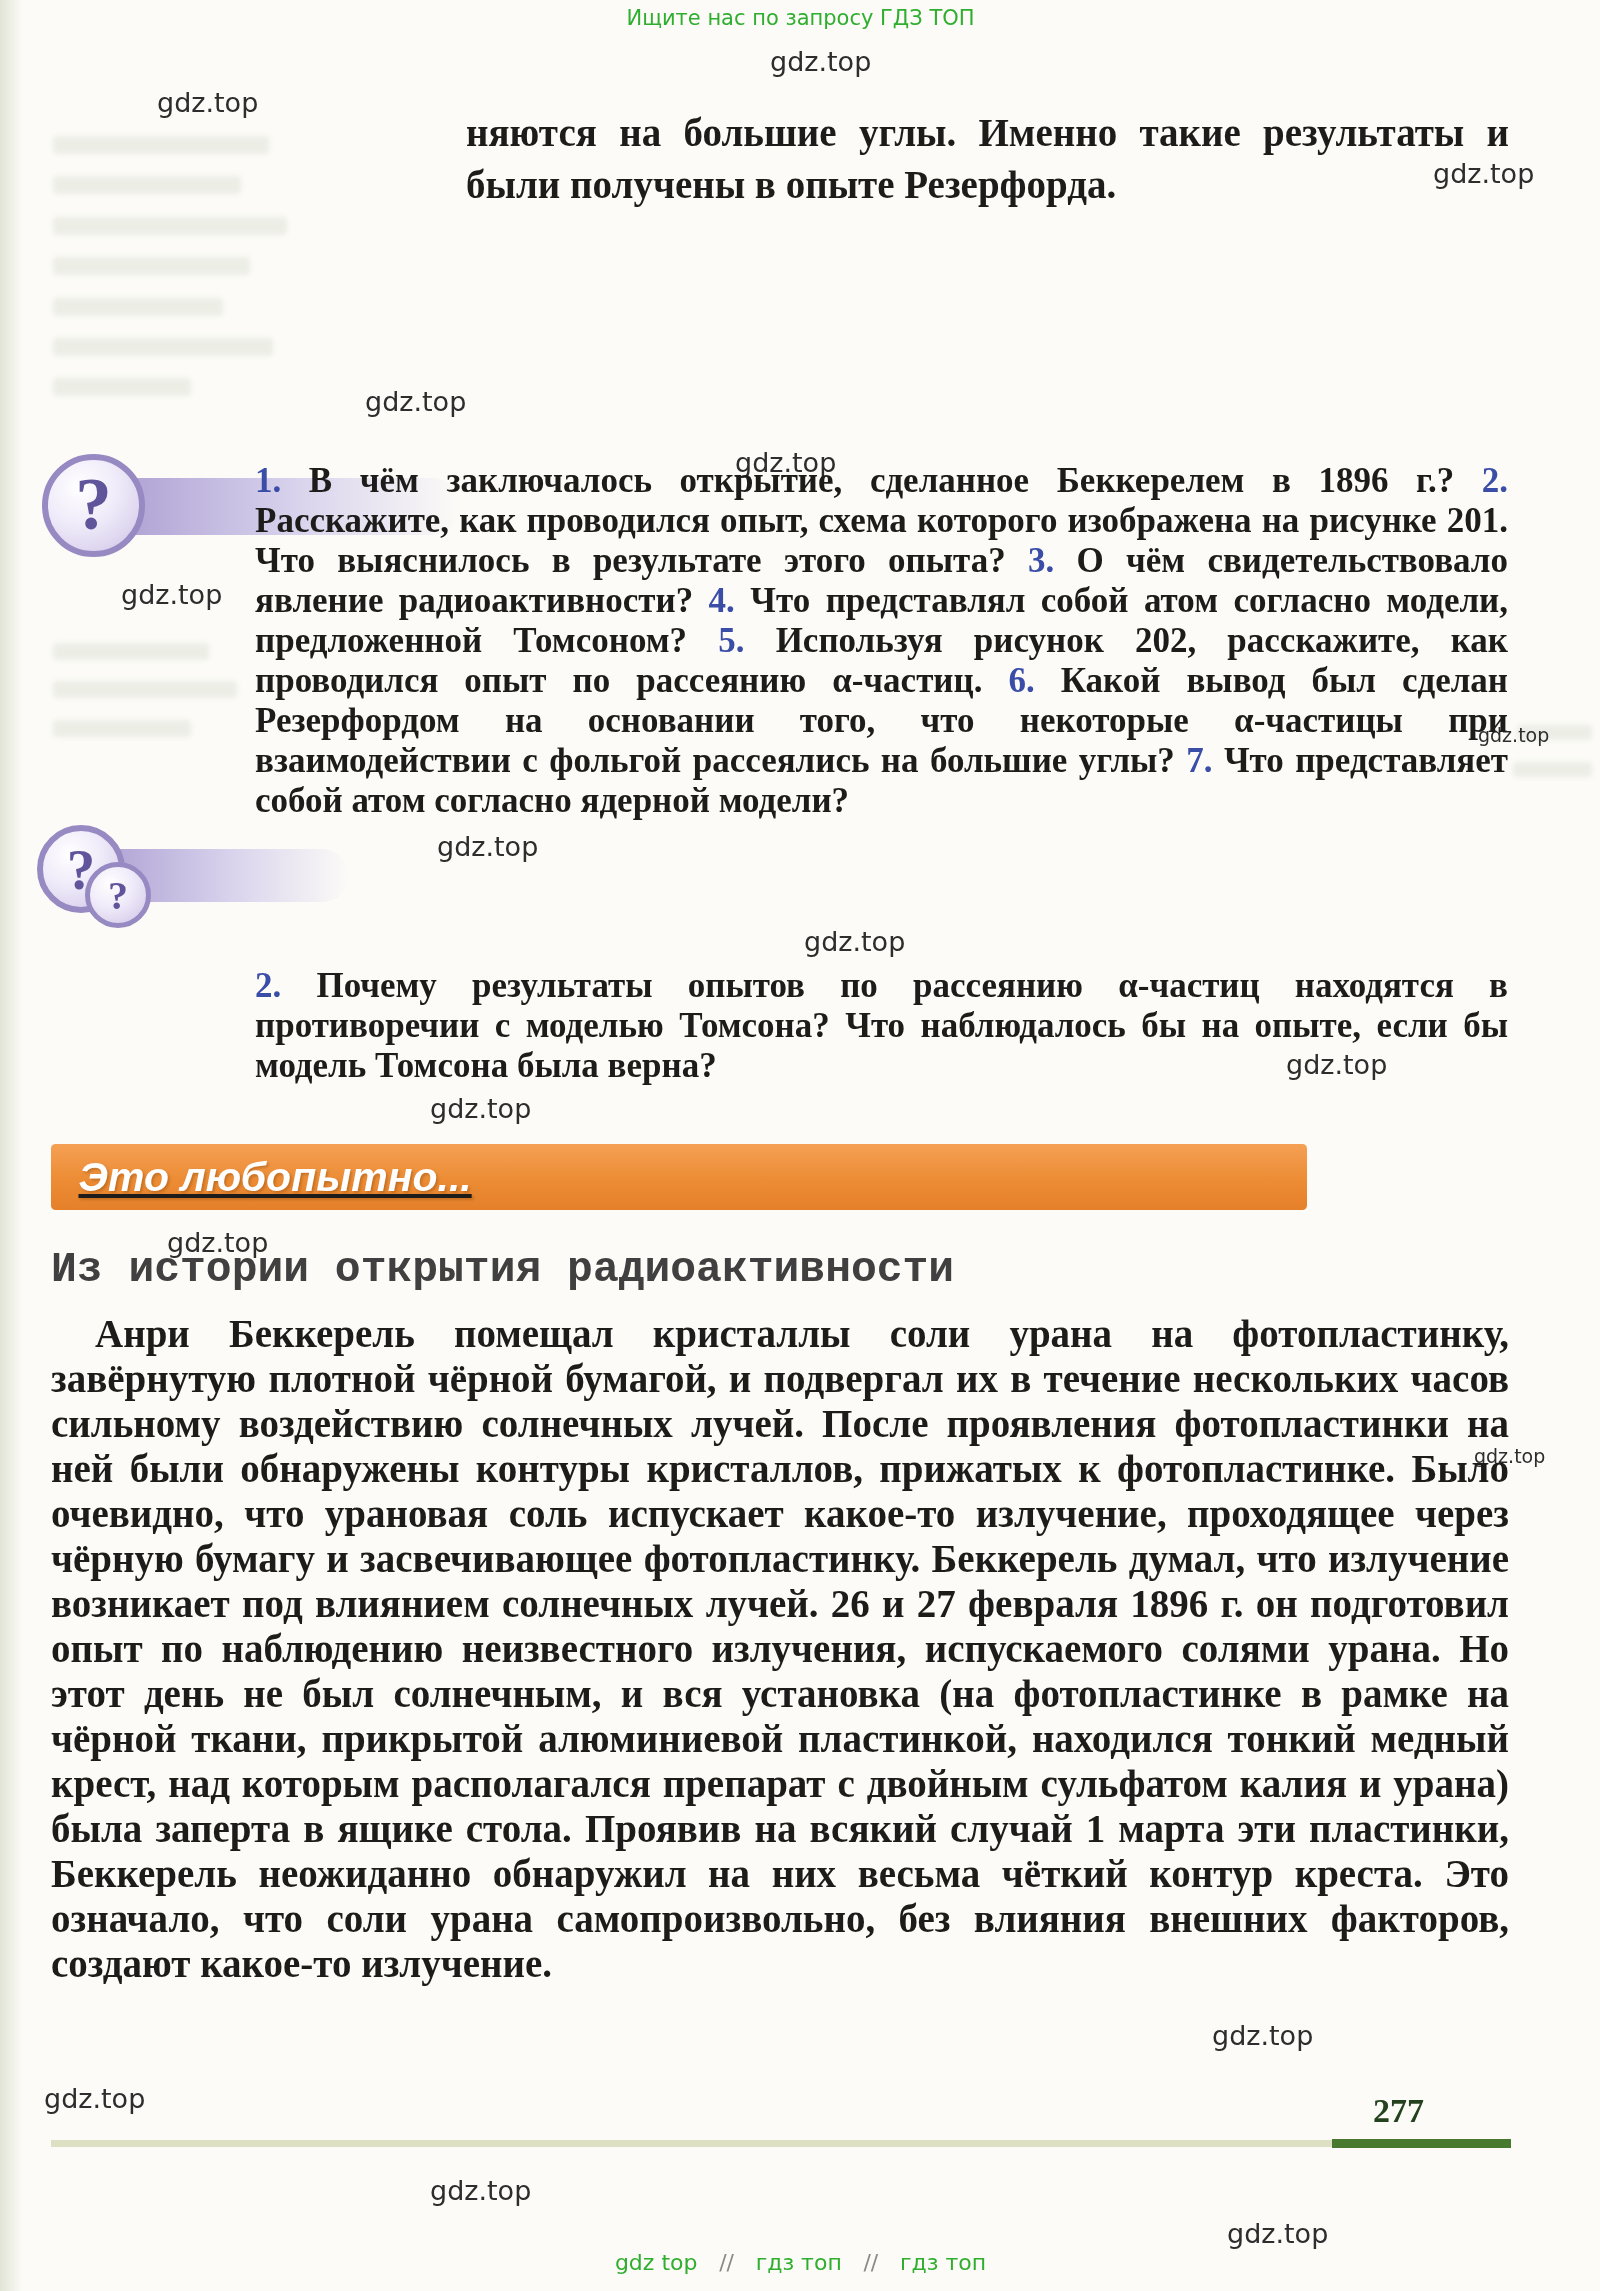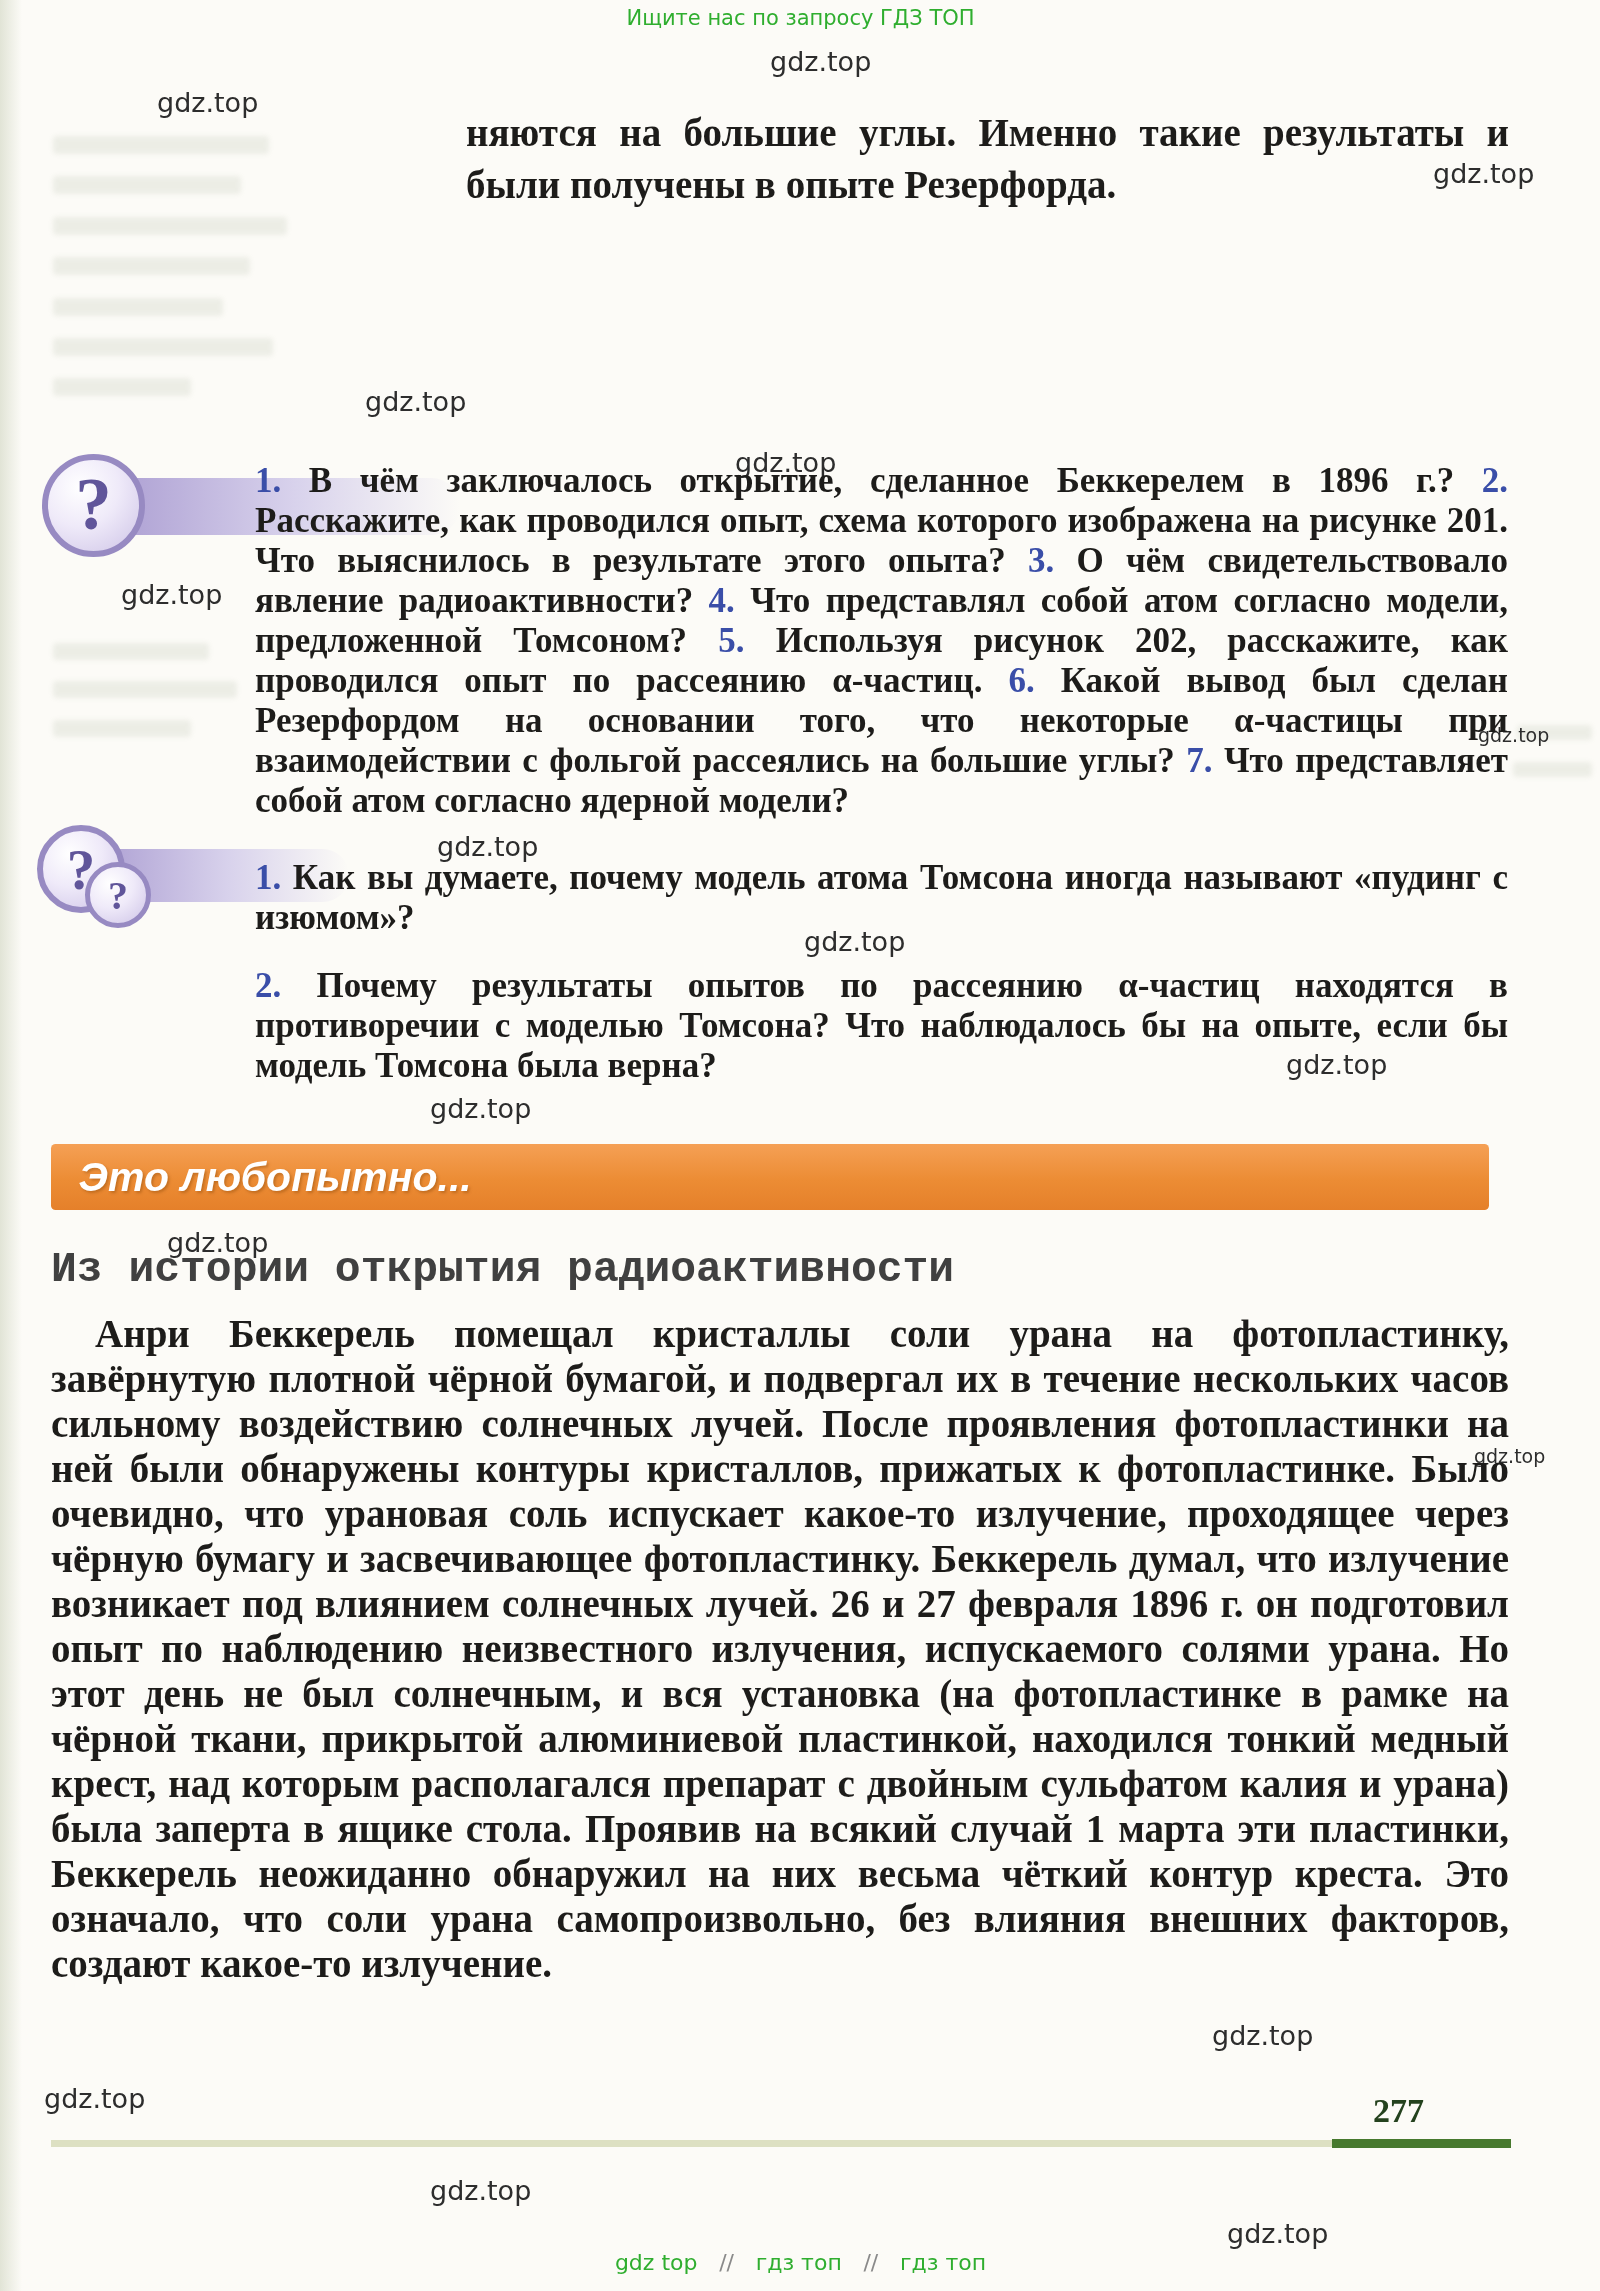--- a/index.html
+++ b/index.html
@@ -64,24 +64,24 @@
 
   
   .qtext {
     position:absolute; width:1253px; left:255px;
     font-size:35px; font-weight:bold; line-height:40px; text-align:justify;
   }
   .qnum { color:#3a4ea8; font-weight:bold; }
 
   
   .banner {
-    position:absolute; left:51px; top:1144px; width:1438px; height:66px;
+    position:absolute; left:51px; top:1144px; width:1256px; height:66px;
     background:linear-gradient(180deg,#f5a055 0%,#ec8c34 55%,#e5802a 100%);
     border-radius:4.6px;
-    display:flex; align-items:center;
+    display:flex; align-items:center;text-decoration:underline;
   }
   .banner .banner-text {
     font-family:"Liberation Sans", sans-serif;
     font-style:italic; font-weight:bold; font-size:41px; color:#ffffff;
     padding-left:27.5px; text-shadow:1.8px 1.8px 2.8px rgba(120,60,0,.35);
   }
 
   .history-heading {
     position:absolute; left:51px; top:1245px;
     font-family:Liberation Mono, monospace;
@@ -159,21 +159,20 @@
 
   <div class="q-icon" style="left:37px;top:825px;width:340px;height:119px">
     <div class="q-strip" style="left:46px;top:24px;width:266px;height:53px"></div>
     <div class="q-circle" style="left:0;top:0;width:88px;height:88px;font-size:57px">
       <span>?</span>
     </div>
     <div class="q-circle" style="left:48px;top:37px;width:66px;height:66px;font-size:40px;border-width:5.5px">
       <span>?</span>
     </div>
   </div>
-  <p class="qtext" style="top:858px"><span class="qnum">1. </span><span>Как вы думаете, почему модель атома Томсона иногда называют «пудинг с изюмом»?</span></p>
   <p class="qtext" style="top:966px"><span class="qnum">2. </span><span>Почему результаты опытов по рассеянию α-частиц находятся в противоречии с моделью Томсона? Что наблюдалось бы на опыте, если бы модель Томсона была верна?</span></p>
 
   <div class="banner">
     <span class="banner-text">Это любопытно...</span>
   </div>
 
   <h2 class="history-heading">Из истории открытия радиоактивности</h2>
   <p class="history">Анри Беккерель помещал кристаллы соли урана на фотопластинку, завёрнутую плотной чёрной бумагой, и подвергал их в течение нескольких часов сильному воздействию солнечных лучей. После проявления фотопластинки на ней были обнаружены контуры кристаллов, прижатых к фотопластинке. Было очевидно, что урановая соль испускает какое-то излучение, проходящее через чёрную бумагу и засвечивающее фотопластинку. Беккерель думал, что излучение возникает под влиянием солнечных лучей. 26 и 27 февраля 1896 г. он подготовил опыт по наблюдению неизвестного излучения, испускаемого солями урана. Но этот день не был солнечным, и вся установка (на фотопластинке в рамке на чёрной ткани, прикрытой алюминиевой пластинкой, находился тонкий медный крест, над которым располагался препарат с двойным сульфатом калия и урана) была заперта в ящике стола. Проявив на всякий случай 1 марта эти пластинки, Беккерель неожиданно обнаружил на них весьма чёткий контур креста. Это означало, что соли урана самопроизвольно, без влияния внешних факторов, создают какое-то излучение.</p>
 
   <div class="page-number">277</div>

